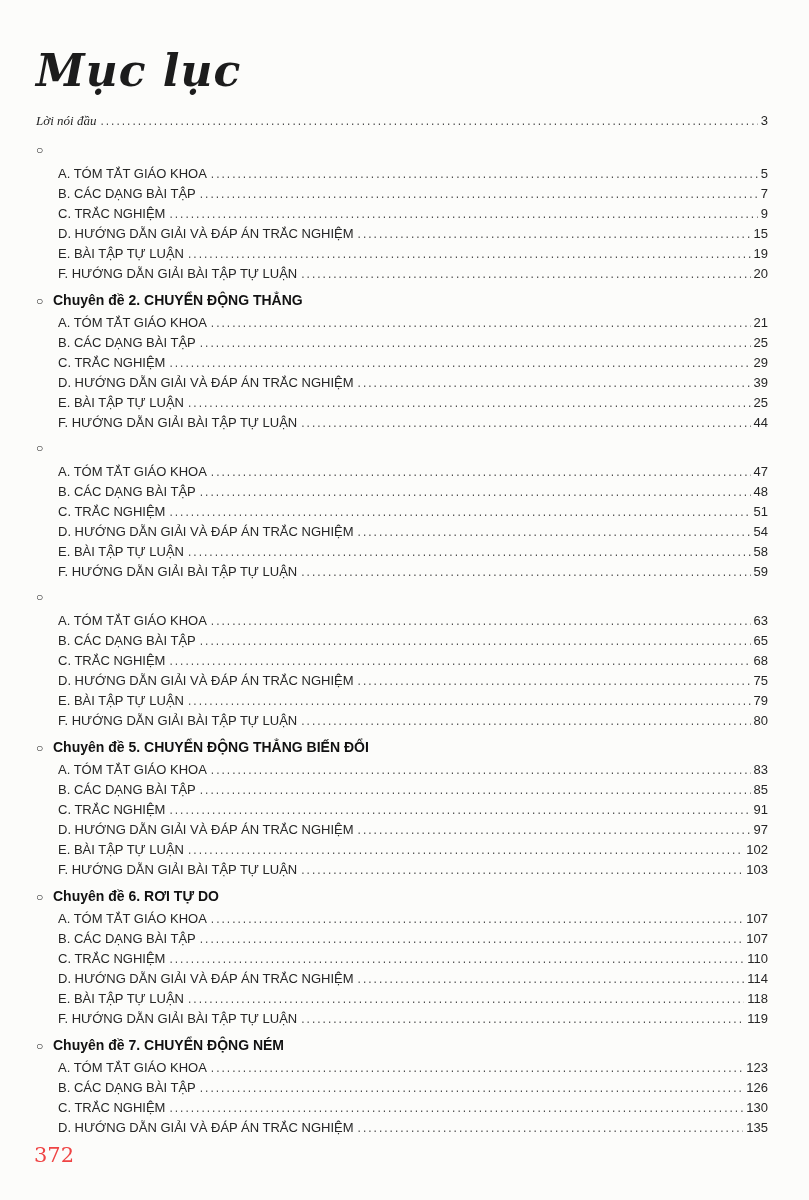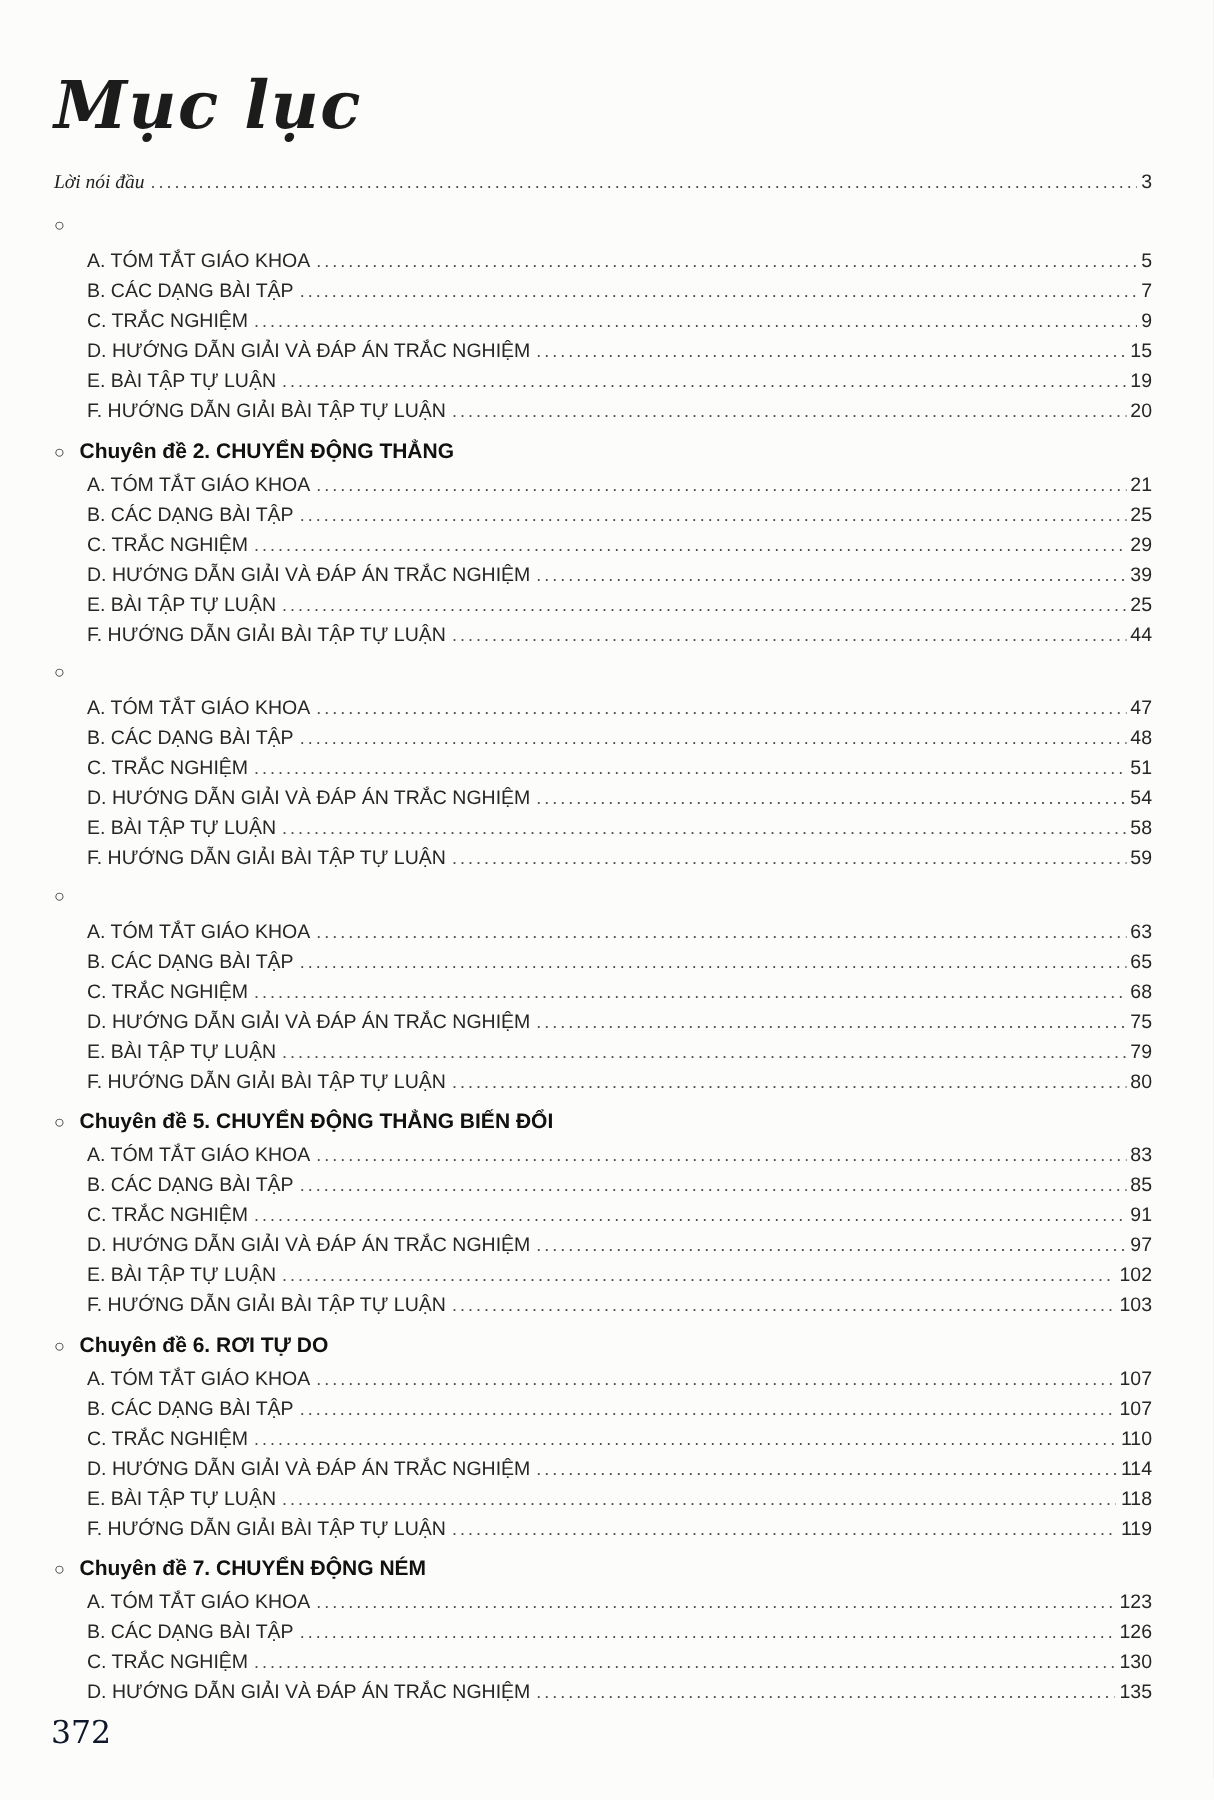--- a/index.html
+++ b/index.html
@@ -86,21 +86,21 @@
     text-align: right;
     font-size: 13px;
     color: #262626;
   }
   .folio {
     position: absolute;
     left: 34px;
     top: 1143px;
     font-family: "DejaVu Serif", serif;
     font-size: 21px;
-    color: #0f172a;
+    color: #ef4444;
   }
 </style>
 </head>
 <body>
 
 <div class="page">
   <h1 class="title">Mục lục</h1>
 
   <div class="toc" id="toc">
     <div class="row preface">

